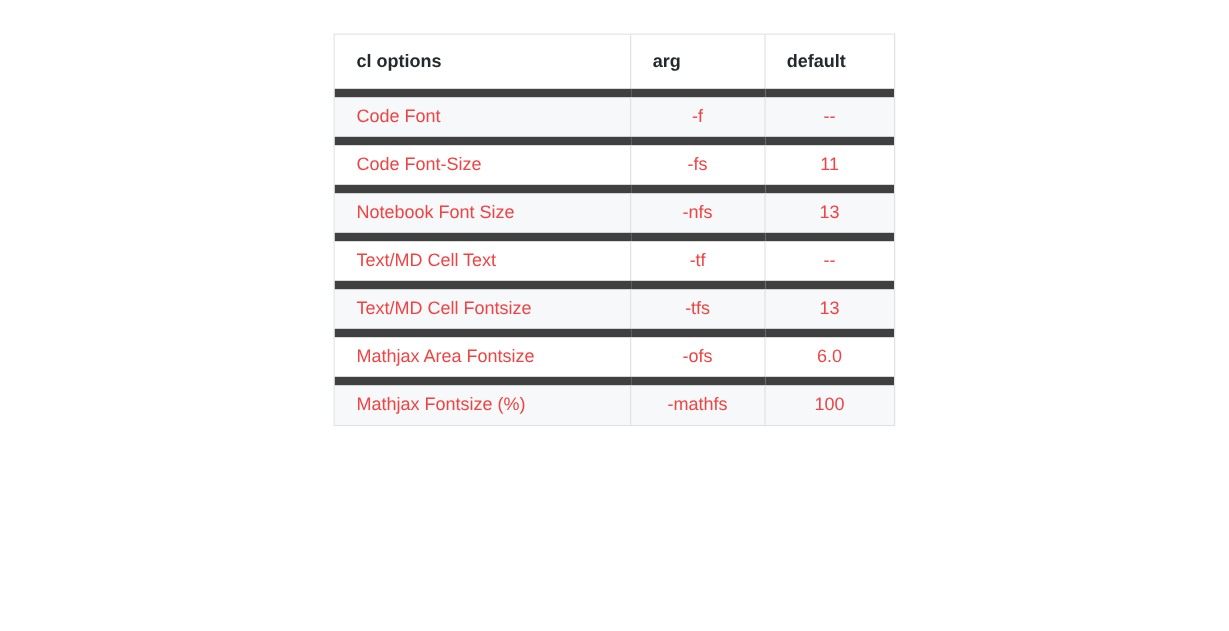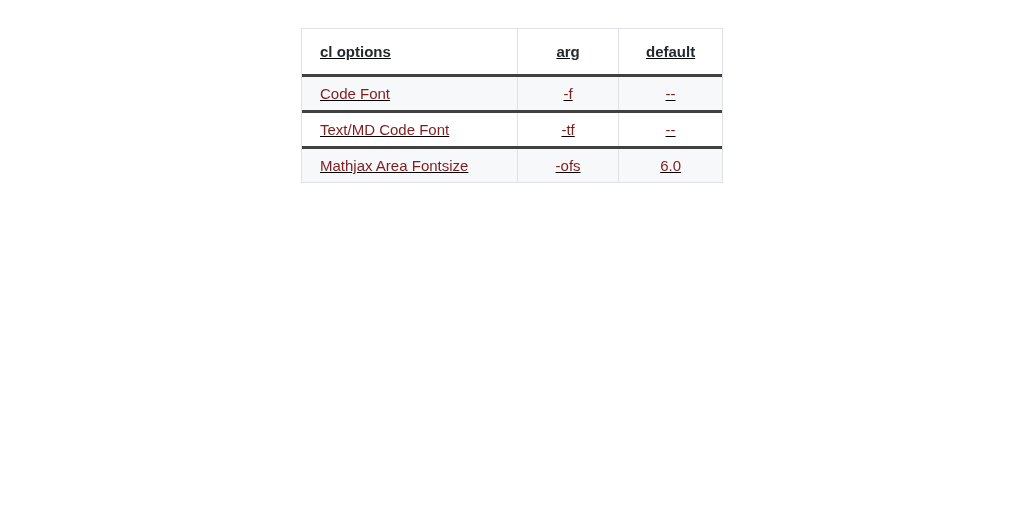--- a/index.html
+++ b/index.html
@@ -12,55 +12,53 @@
       height: 526px;
       font-family: -apple-system, BlinkMacSystemFont, "Segoe UI", Helvetica, Arial, sans-serif;
       background: #ffffff;
       display: flex;
       justify-content: center;
       align-items: flex-start;
       padding-top: 28px;
     }
     .table-wrap {
       border: 1px solid #dfe2e5;
-      width: 422px;
-      text-decoration: underline;
+      width: 468px;
     }
     table {
       border-collapse: collapse;
       width: 100%;
       font-size: 15px;
       color: #24292e;
     }
     thead th {
       background: #ffffff;
       font-weight: 600;
       text-align: left;
       padding: 14px 18px;
       border-bottom: 1px solid #dfe2e5;
       border-right: 1px solid #dfe2e5;
       color: #24292e;
     }
     thead th:last-child {
       border-right: none;
     }
     thead th.center {
-      text-align: center;
     }
     tbody tr:nth-child(odd) {
       background: #f6f8fa;
     }
     tbody tr:nth-child(even) {
       background: #ffffff;
     }
     tbody td {
       padding: 8px 18px;
-      border-top: 3px solid #404040;
+      border-top: 7px solid #404040;
       border-right: 1px solid #dfe2e5;
-      color: #7f1d1d;
+      color: #ef4444;
     }
     tbody td:last-child {
       border-right: none;
     }
     td.center {
       text-align: center;
     }
     .col-opt {
       width: 248px;
     }
@@ -83,24 +81,44 @@
         <th class="col-def center">default</th>
       </tr>
     </thead>
     <tbody id="tbody">
     <tr>
           <td class="col-opt">Code Font</td>
           <td class="col-arg center">-f</td>
           <td class="col-def center">--</td>
         </tr>
         <tr>
-          <td class="col-opt">Text/MD Code Font</td>
+          <td class="col-opt">Code Font-Size</td>
+          <td class="col-arg center">-fs</td>
+          <td class="col-def center">11</td>
+        </tr>
+        <tr>
+          <td class="col-opt">Notebook Font Size</td>
+          <td class="col-arg center">-nfs</td>
+          <td class="col-def center">13</td>
+        </tr>
+        <tr>
+          <td class="col-opt">Text/MD Cell Text</td>
           <td class="col-arg center">-tf</td>
           <td class="col-def center">--</td>
+        </tr>
+        <tr>
+          <td class="col-opt">Text/MD Cell Fontsize</td>
+          <td class="col-arg center">-tfs</td>
+          <td class="col-def center">13</td>
         </tr>
         <tr>
           <td class="col-opt">Mathjax Area Fontsize</td>
           <td class="col-arg center">-ofs</td>
           <td class="col-def center">6.0</td>
         </tr>
+        <tr>
+          <td class="col-opt">Mathjax Fontsize (%)</td>
+          <td class="col-arg center">-mathfs</td>
+          <td class="col-def center">100</td>
+        </tr>
       </tbody>
   </table>
 </div>
 
 </body></html>

